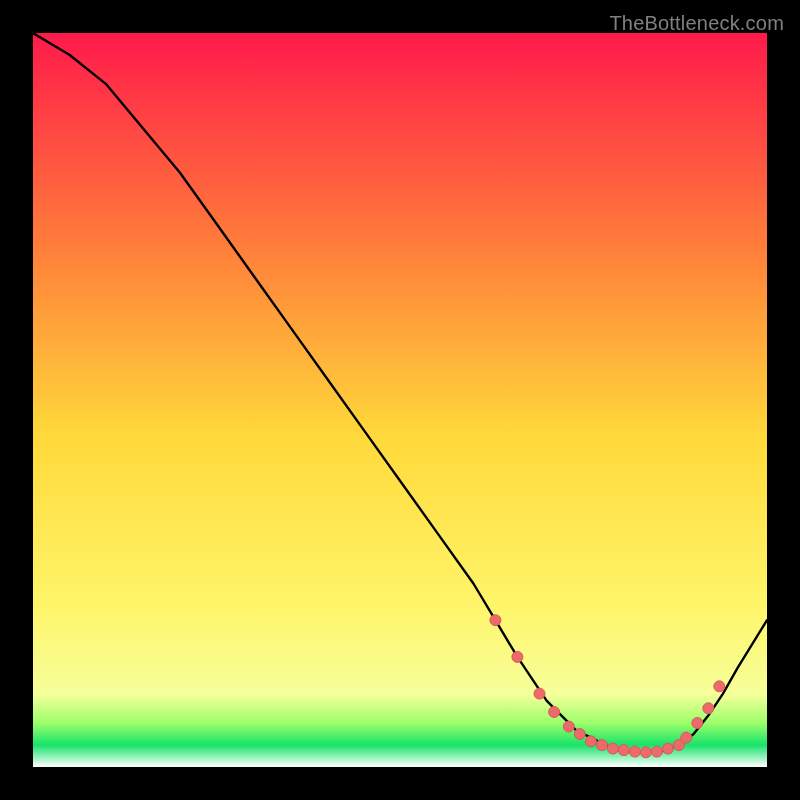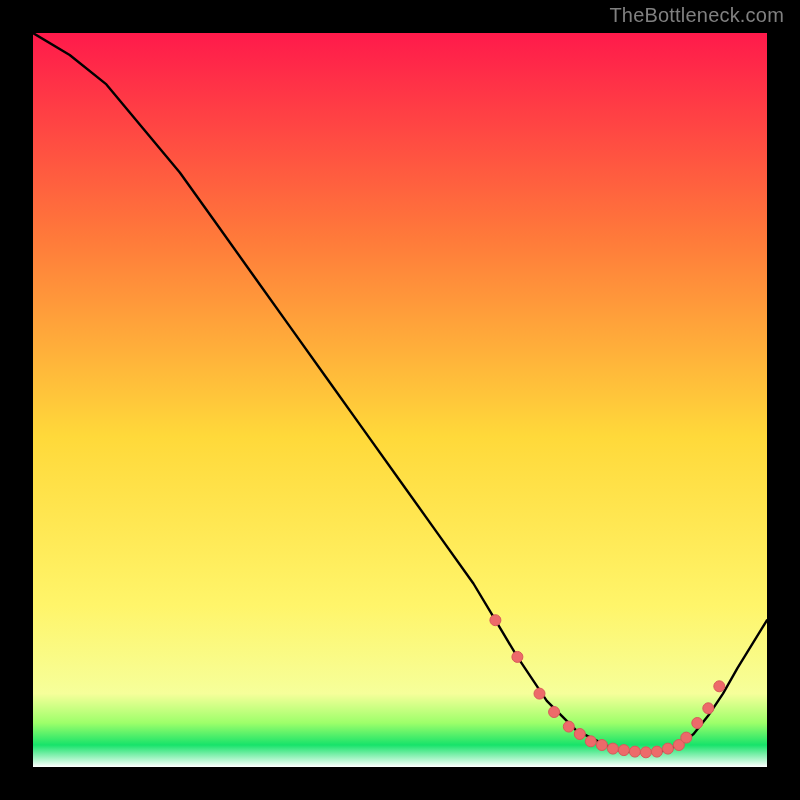--- a/index.html
+++ b/index.html
@@ -12,21 +12,21 @@
     overflow: hidden;
   }
   .stage {
     position: relative;
     width: 800px;
     height: 800px;
     background: #000;
   }
   .watermark {
     position: absolute;
-    top: 4px;
+    top: 12px;
     right: 16px;
     color: #808080;
     font-size: 20px;
     font-weight: 400;
     letter-spacing: 0.2px;
     z-index: 10;
   }
   
   .plot {
     position: absolute;

